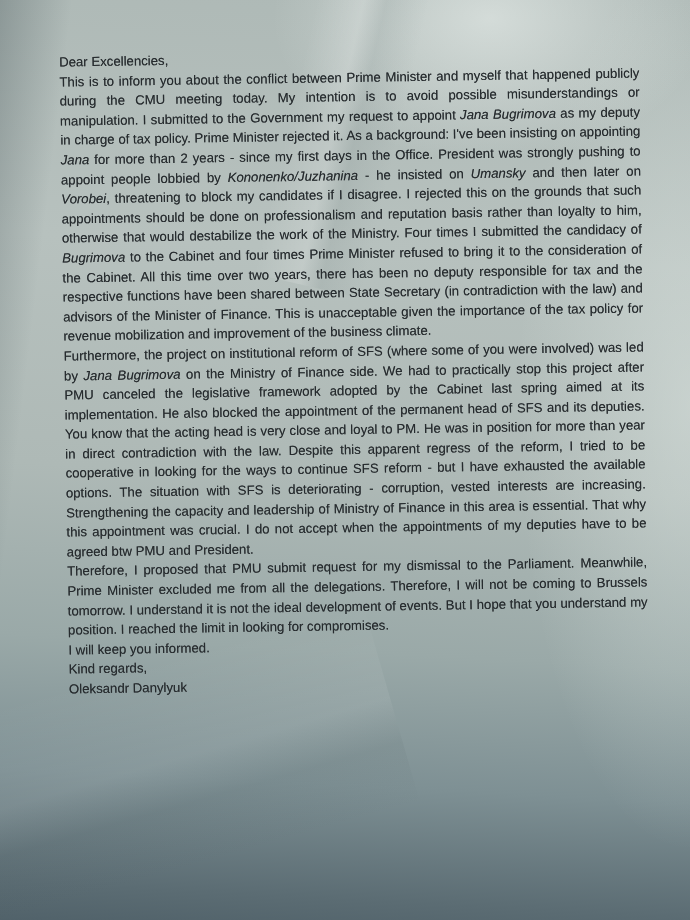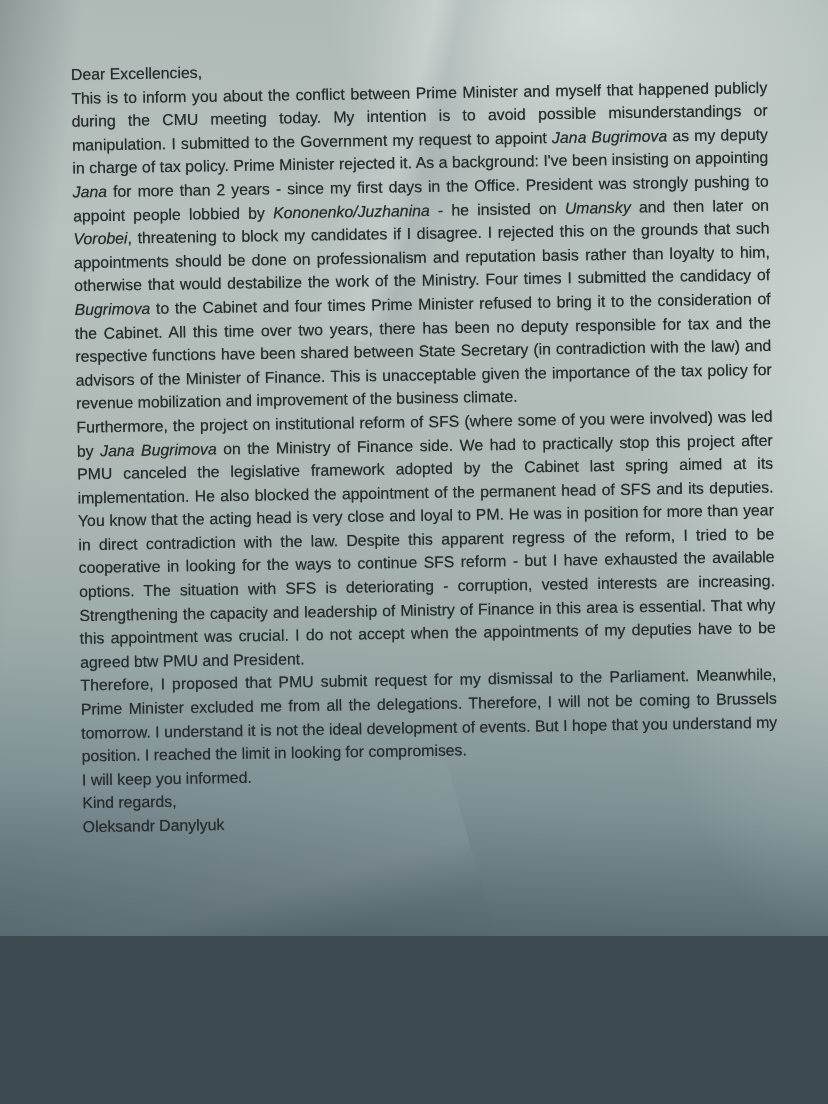--- a/index.html
+++ b/index.html
@@ -6,21 +6,21 @@
     margin: 0;
     padding: 0;
     width: 690px;
     height: 920px;
     overflow: hidden;
     background: #3c4a50;
   }
   .photo {
     position: relative;
     width: 690px;
-    height: 780px;
+    height: 920px;
     overflow: hidden;
     
     background:
       radial-gradient(ellipse 320px 210px at 71% 2%, rgba(242,247,244,0.55), rgba(242,247,244,0) 68%),
       radial-gradient(ellipse 240px 620px at 100% 44%, rgba(230,238,234,0.42), rgba(230,238,234,0) 72%),
       linear-gradient(97deg, rgba(66,80,84,0.32) 0%, rgba(66,80,84,0) 9%),
       linear-gradient(183deg,
         var(--paper-mid, #aab6b3) 0%,
         var(--paper-light2, #b7c1be) 28%,
         var(--paper-mid, #aeb9b6) 52%,

